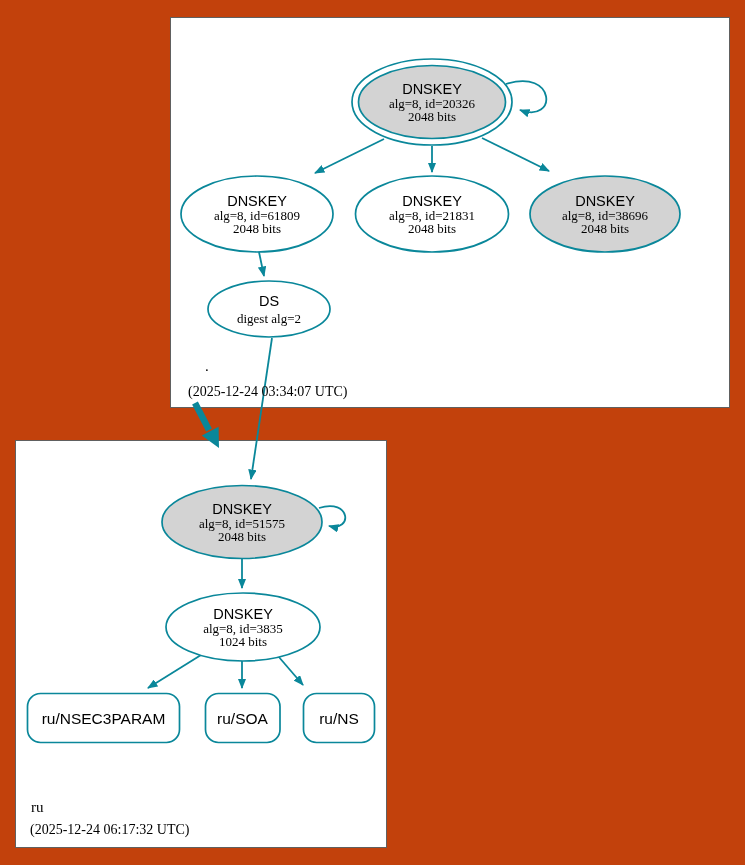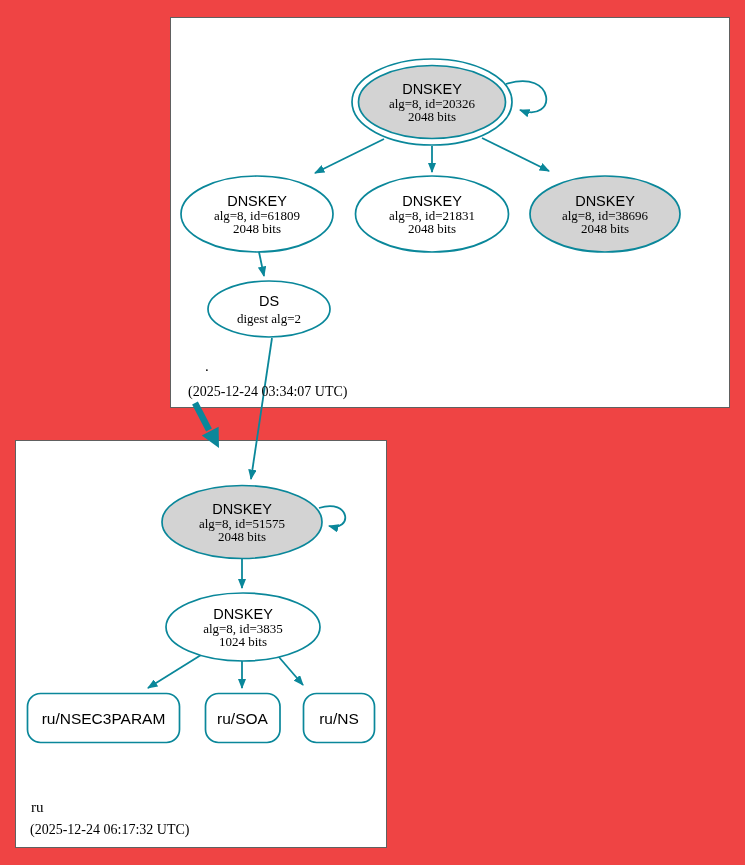--- a/index.html
+++ b/index.html
@@ -1,20 +1,20 @@
 <!DOCTYPE html>
 <html><head>
 <meta charset="utf-8">
 <style>
   html, body { margin: 0; padding: 0; background: #ffffff; }
   .canvas {
     position: relative;
     width: 745px;
     height: 865px;
-    background: #ef4444;
+    background: #c2410c;
     font-family: "Liberation Sans", sans-serif;
   }
   svg { display: block; }
   .zone-box { fill: #ffffff; stroke-width: 1; }
   .edge { fill: none; stroke-width: 1.8; }
   .thick-edge { fill: none; stroke-width: 6.5; }
   .node-shape { stroke-width: 1.7; }
   .white-fill { fill: #ffffff; }
   .node-title {
     font-family: "Liberation Sans", sans-serif;

